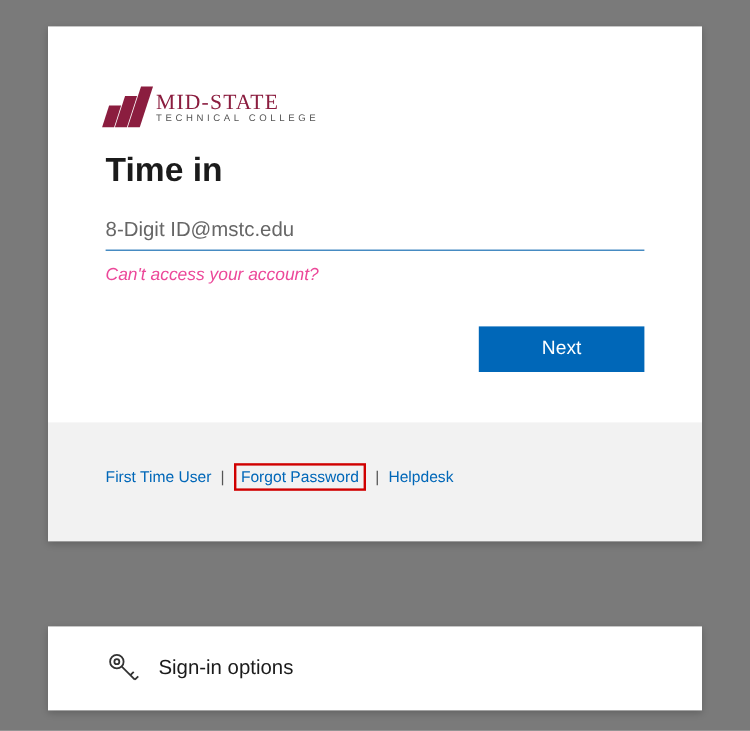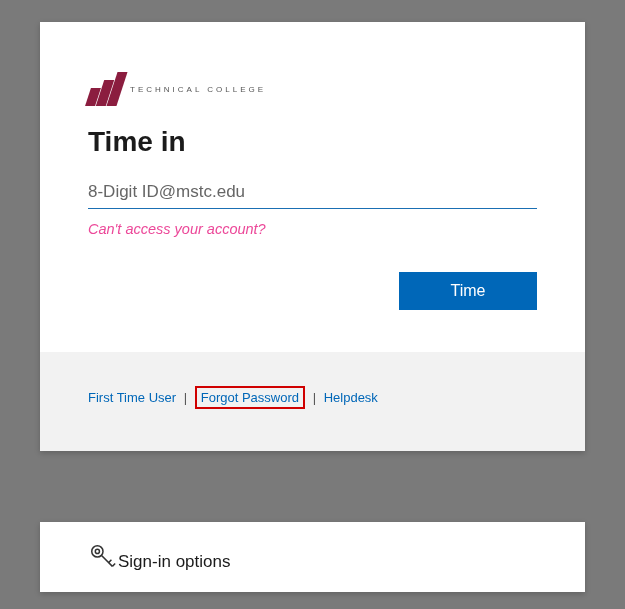--- a/index.html
+++ b/index.html
@@ -128,22 +128,22 @@
     }
     .options-card {
       position: absolute;
       left: 40px;
       top: 522px;
       width: 545px;
       background: #fff;
       box-shadow: 0 2px 6px rgba(0,0,0,0.2);
       padding: 20px 48px;
       display: flex;
-      align-items: flex-end;
-      gap: 0;
+      align-items: center;
+      gap: 14px;
     }
     .key-icon svg {
       width: 30px;
       height: 30px;
       display: block;
     }
     .options-text {
       font-size: 17px;
       color: #1b1b1b;
     }
@@ -153,32 +153,33 @@
 
 <div class="main-card">
   <div class="card-body">
     <div class="logo-wrap">
       <div class="logo-bars">
         <div class="bar bar1"></div>
         <div class="bar bar2"></div>
         <div class="bar bar3"></div>
       </div>
       <div class="logo-text">
+        <span class="logo-main">MID-STATE</span>
         <span class="logo-sub">TECHNICAL COLLEGE</span>
       </div>
     </div>
 
     <h1 class="heading">Time in</h1>
 
     <input type="text" class="input-field" placeholder="8-Digit ID@mstc.edu" style="">
 
     <a class="link-small">Can't access your account?</a>
 
     <div class="btn-row">
-      <button class="btn-next">Time</button>
+      <button class="btn-next">Next</button>
     </div>
   </div>
 
   <div class="card-footer">
     <a class="footer-link">First Time User</a>
     <span class="sep">|</span>
     <span class="highlight-box">
       <a class="footer-link">Forgot Password</a>
     </span>
     <span class="sep">|</span>

